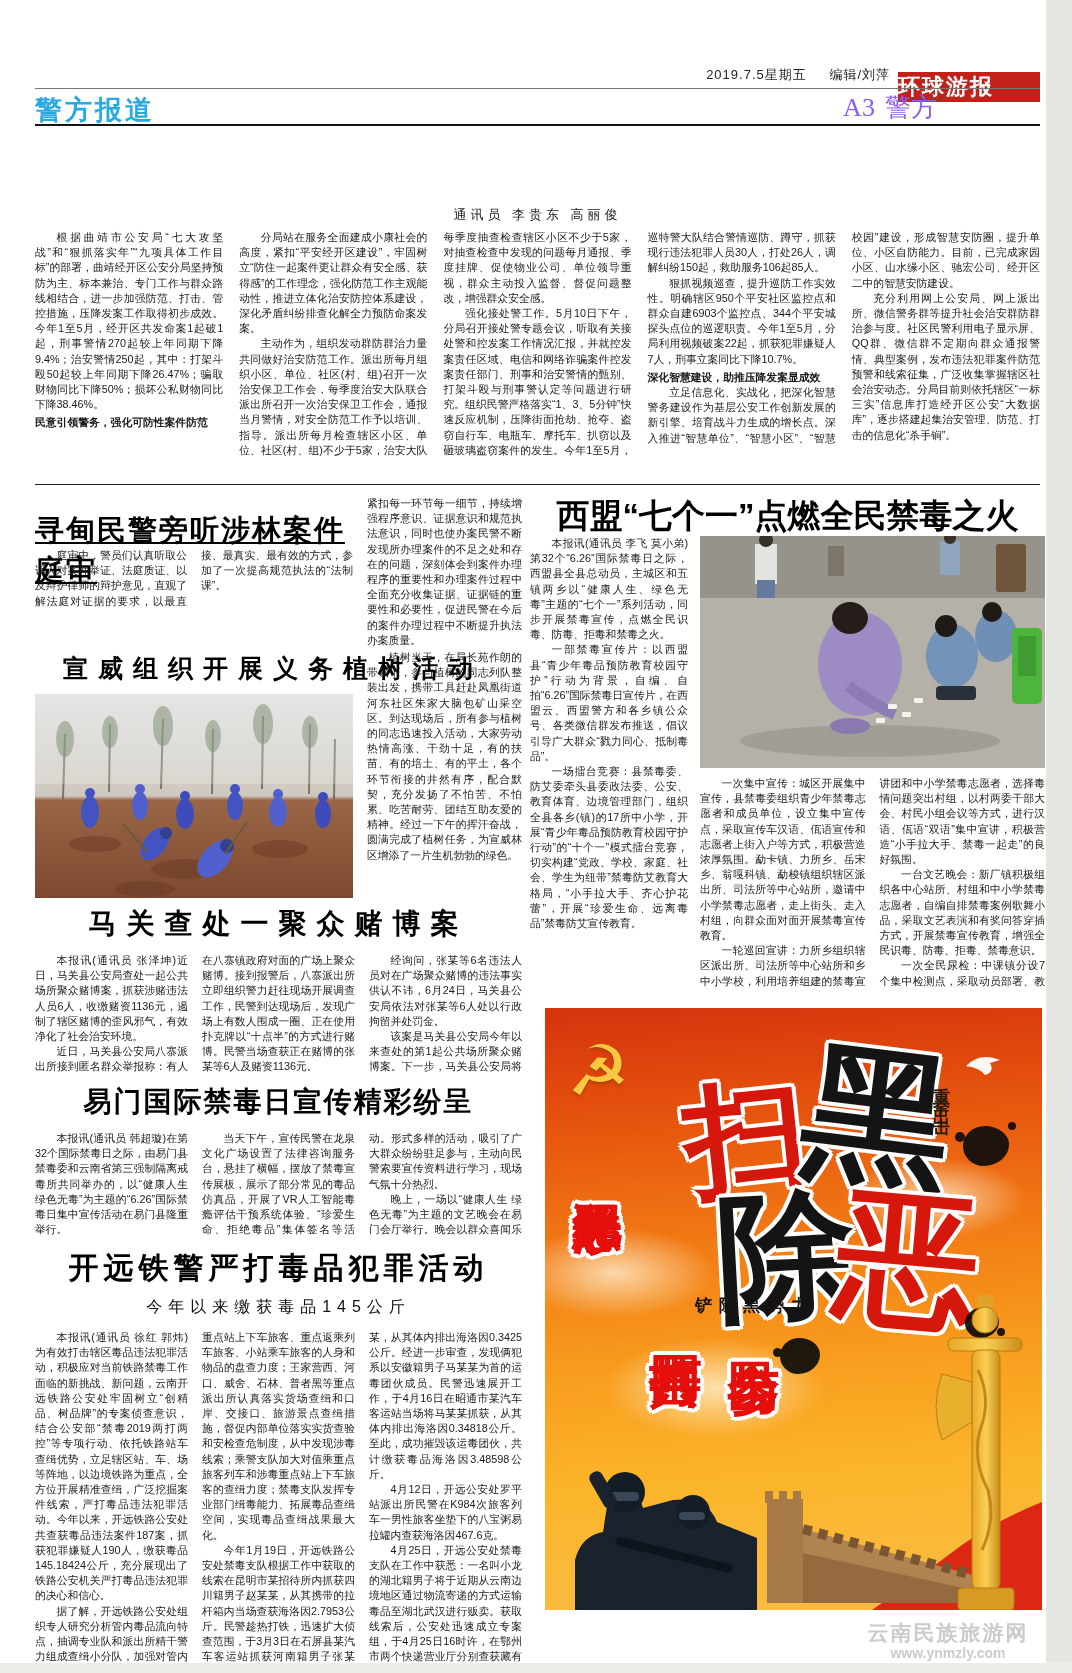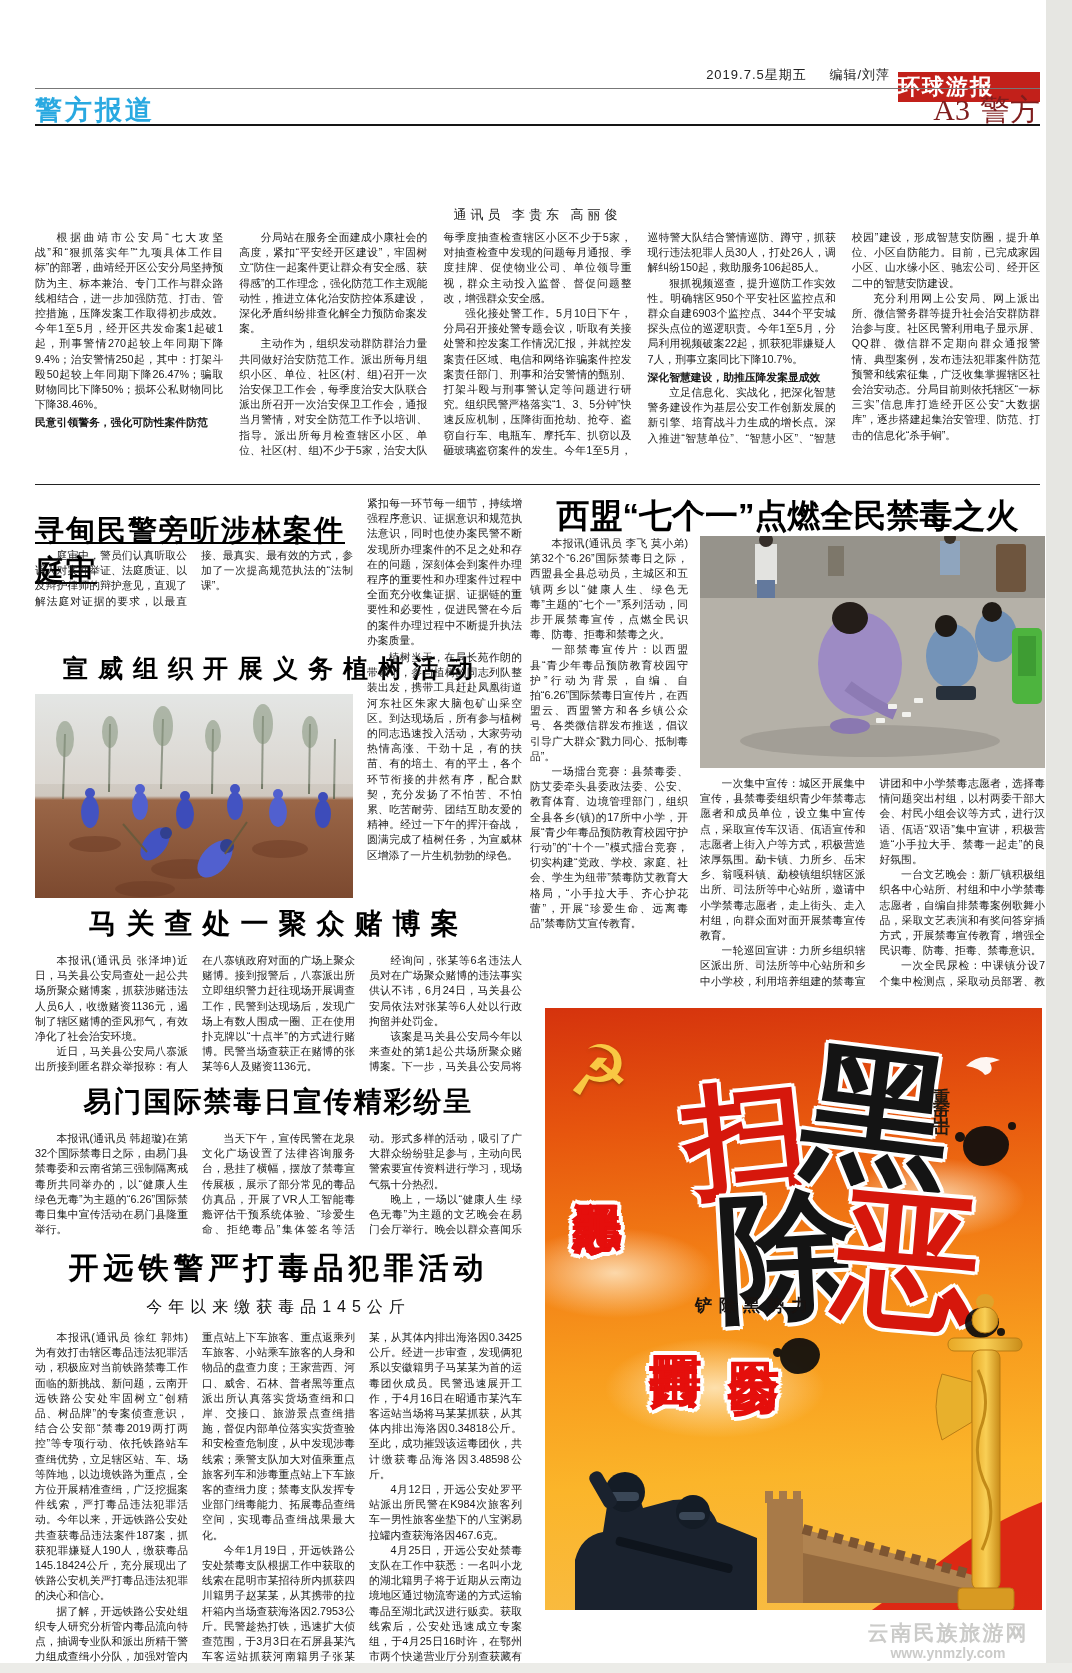--- a/index.html
+++ b/index.html
@@ -12,22 +12,22 @@
   .date-editor{position:absolute;top:66px;left:600px;width:290px;text-align:right;
                font-size:13px;color:#222;letter-spacing:1px;}
   .date-editor span{margin-left:18px;}
   .masthead-box{position:absolute;top:72px;left:898px;width:142px;height:30px;background:#c2201a;
                 color:#fff;display:flex;align-items:center;justify-content:flex-start;
                 font-size:22px;font-weight:bold;letter-spacing:2px;font-family:"Liberation Serif","DejaVu Serif",serif;}
   .rule-top{position:absolute;top:88px;left:35px;width:1005px;height:1px;background:#777;}
   .rule-bottom{position:absolute;top:124px;left:35px;width:1005px;height:2px;background:#151515;}
   .section-label{position:absolute;top:92px;left:35px;font-size:27px;font-weight:bold;
                  color:#29a9e1;letter-spacing:3px;}
-  .page-number{position:absolute;top:90px;left:740px;width:300px;text-align:right;color:#7f1d1d;
-               font-family:"Liberation Serif","DejaVu Serif",serif;font-size:30px;}
+  .page-number{position:absolute;top:90px;left:740px;width:300px;text-align:center;color:#8b5cf6;
+               font-family:"Liberation Serif","DejaVu Serif",serif;font-size:26px;}
   .page-number .pn{margin-right:10px;}
 
   
   .lead-headline{position:absolute;top:136px;left:35px;width:1005px;text-align:center;
                  font-size:55px;font-weight:900;letter-spacing:11px;color:#000;white-space:nowrap;}
   .lead-byline{position:absolute;top:206px;left:35px;width:1005px;text-align:center;
                font-size:13px;letter-spacing:4px;color:#222;}
   .cols{text-align:justify;overflow:hidden;font-size:10.8px;line-height:15.2px;color:#191919;}
   .cols p{margin:0;text-indent:2em;}
   .cols p.subhead{font-weight:bold;text-indent:0;margin-top:3px;}

